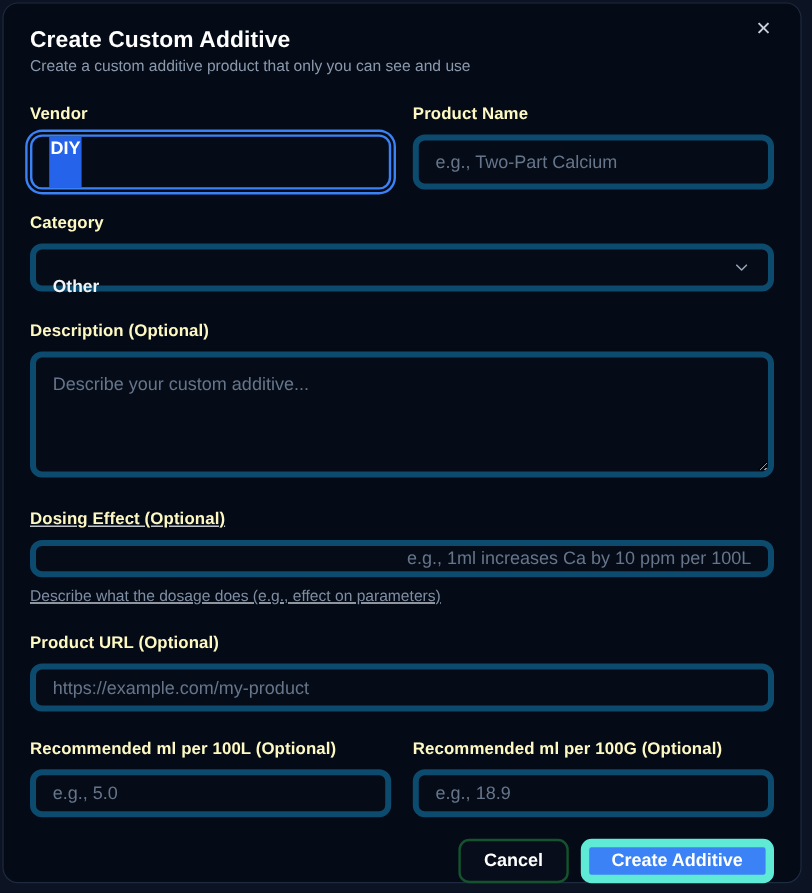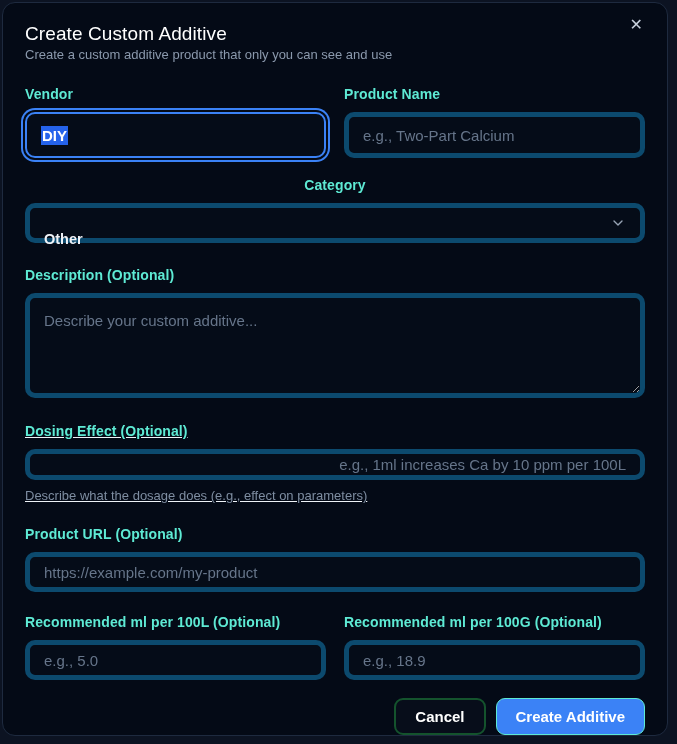--- a/index.html
+++ b/index.html
@@ -25,61 +25,60 @@
     top: 14px; right: 24px;
     background: none; border: none;
     color: #c7d0dc;
     font-size: 16px;
     line-height: 1;
     cursor: pointer;
     font-family: "Liberation Sans", sans-serif;
   }
   .modal-title {
     font-size: 19px;
-    font-weight: 400;
+    font-weight: 700;
     letter-spacing: .1px;
     color: #ffffff;
   }
   .modal-subtitle {
     margin-top: 2px;
     font-size: 13px;
     color: #8b99ad;
   }
   .form { margin-top: 24px; }
   .row2 {
     display: grid;
     grid-template-columns: 1fr 1fr;
     gap: 18px;
   }
   .field-label {
     display: block;
     font-size: 14px;
     font-weight: 700;
-    color: #5eead4;
+    color: #fef9c3;
     margin-bottom: 10px;
     letter-spacing: .1px;
   }
   .ctl {
     width: 100%;
     background: #050c18;
     border: 5px solid #0c4a6e;
     border-radius: 10px;
     color: #e8edf4;
     font-size: 15px;
     font-family: "Liberation Sans", "DejaVu Sans", sans-serif;
     padding: 0 14px;
     outline: none;
   }
   .ctl::placeholder { color: #66758a; opacity: 1; }
   .h46 { height: 46px; }
   .h42 { height: 31px; text-align: right; }
   .h40 { height: 40px; }
   .input-focused {
     display: flex;
-    align-items: center;
     border: 2px solid #3b82f6;
     box-shadow: 0 0 0 2px #040a16, 0 0 0 4px #3b82f6;
   }
   .selection-highlight {
     background: #2563eb;
     color: #ffffff;
     font-size: 15px;
     font-weight: 600;
     padding: 1px 1px;
   }
@@ -95,21 +94,21 @@
     height: 105px;
     padding: 12px 14px;
     resize: both;
     line-height: 1.4;
   }
   .helper-text {
     margin-top: 8px;
     font-size: 13px;
     color: #7e8da1;
   }
-  .mt-s1 { margin-top: 19px; text-align: center; }
+  .mt-s1 { margin-top: 19px; }
   .mt-s2 { margin-top: 24px; }
   .mt-s3 { margin-top: 21px; text-decoration: underline; }
   .mt-s4 { margin-top: 23px; }
   .mt-s5 { margin-top: 22px; }
   .footer {
     margin-top: 18px;
     display: flex;
     justify-content: flex-end;
     gap: 10px;
   }
@@ -122,21 +121,21 @@
     cursor: pointer;
     padding: 0 19px;
   }
   .btn-cancel {
     background: #070d1a;
     border: 2px solid #14532d;
     color: #ffffff;
   }
   .btn-primary {
     background: #3b82f6;
-    border: 1px solid #5eead4;
+    border: 7px solid #5eead4;
     color: #ffffff;
   }
 </style>
 </head>
 <body>
 
 <div class="modal">
 
   <button class="modal-close">✕</button>
 

